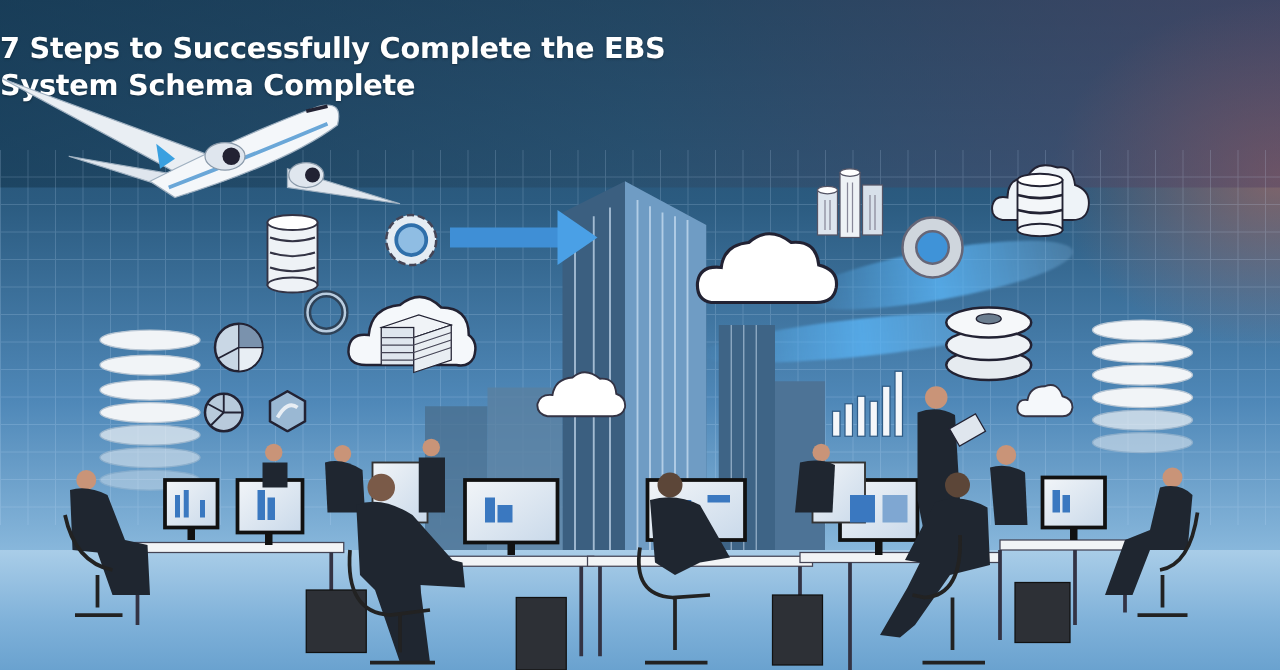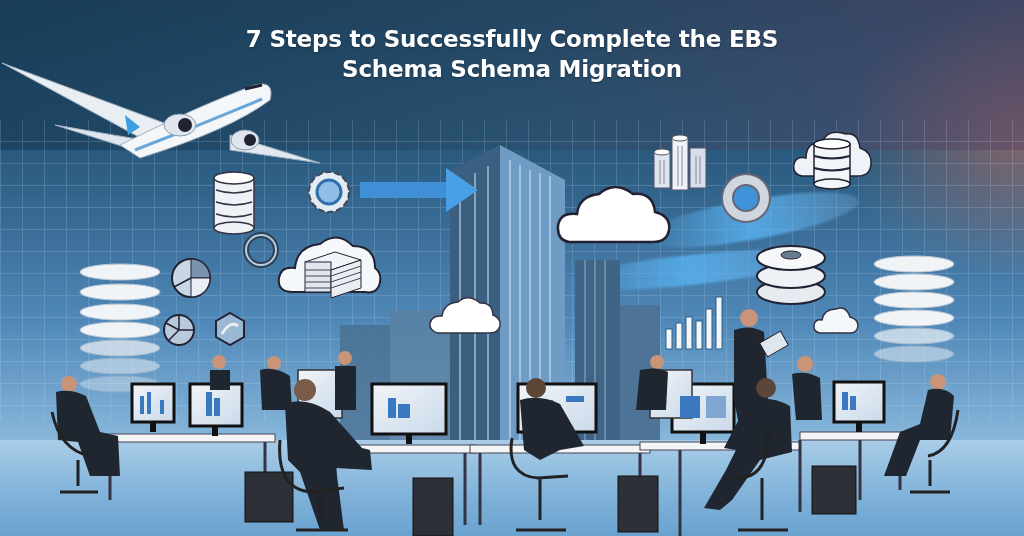--- a/index.html
+++ b/index.html
@@ -15,21 +15,21 @@
       background: linear-gradient(90deg, rgba(20,55,80,0.6) 0%, rgba(40,70,95,0.4) 50%, rgba(90,70,100,0.55) 100%);
     }
     .grid {
       position: absolute; left: 0; top: 120px; width: 1024px; height: 300px; opacity: 0.18;
       background-image:
         linear-gradient(90deg, #cfe6ff 1px, transparent 1px),
         linear-gradient(0deg, #cfe6ff 1px, transparent 1px);
       background-size: 22px 22px;
     }
     .title {
-      position: absolute; left: 0; top: 24px; width: 1024px; text-align: center;
+      position: absolute; left: 0; top: 24px; width: 1024px; 
       color: #ffffff; font-family: "DejaVu Sans", sans-serif; font-weight: bold;
       font-size: 23px; line-height: 30px; letter-spacing: -0.2px;
       text-shadow: 0 1px 2px rgba(0,0,0,0.35);
     }
     .title span { display: block; }
     .abs { position: absolute; }
     .floor {
       position: absolute; left: 0; top: 440px; width: 1024px; height: 96px;
       background: linear-gradient(180deg, #a9cde8 0%, #7fb1d9 60%, #6aa2cf 100%);
     }
@@ -41,21 +41,21 @@
   </style>
 </head>
 <body>
 
 <div class="banner">
   <div class="top-tint"></div>
   <div class="grid"></div>
 
   <div class="title">
     <span>7 Steps to Successfully Complete the EBS</span>
-    <span>Schema Schema Migration</span>
+    <span>System Schema Complete</span>
   </div>
 
   <div class="stream" style="left:640px;top:200px;width:220px;height:40px;transform:rotate(-10deg);"></div>
   <div class="stream" style="left:560px;top:255px;width:260px;height:30px;transform:rotate(-6deg);"></div>
 
   <svg class="abs" style="left:330px;top:140px;" width="340" height="300" viewBox="0 0 340 300">
     <g>
       <rect x="10" y="185" width="50" height="115" fill="#4a6f90" opacity="0.8"></rect>
       <rect x="60" y="170" width="60" height="130" fill="#5a7fa0" opacity="0.8"></rect>
       <polygon points="120,30 170,5 235,40 235,300 120,300" fill="#3b5f80"></polygon>

